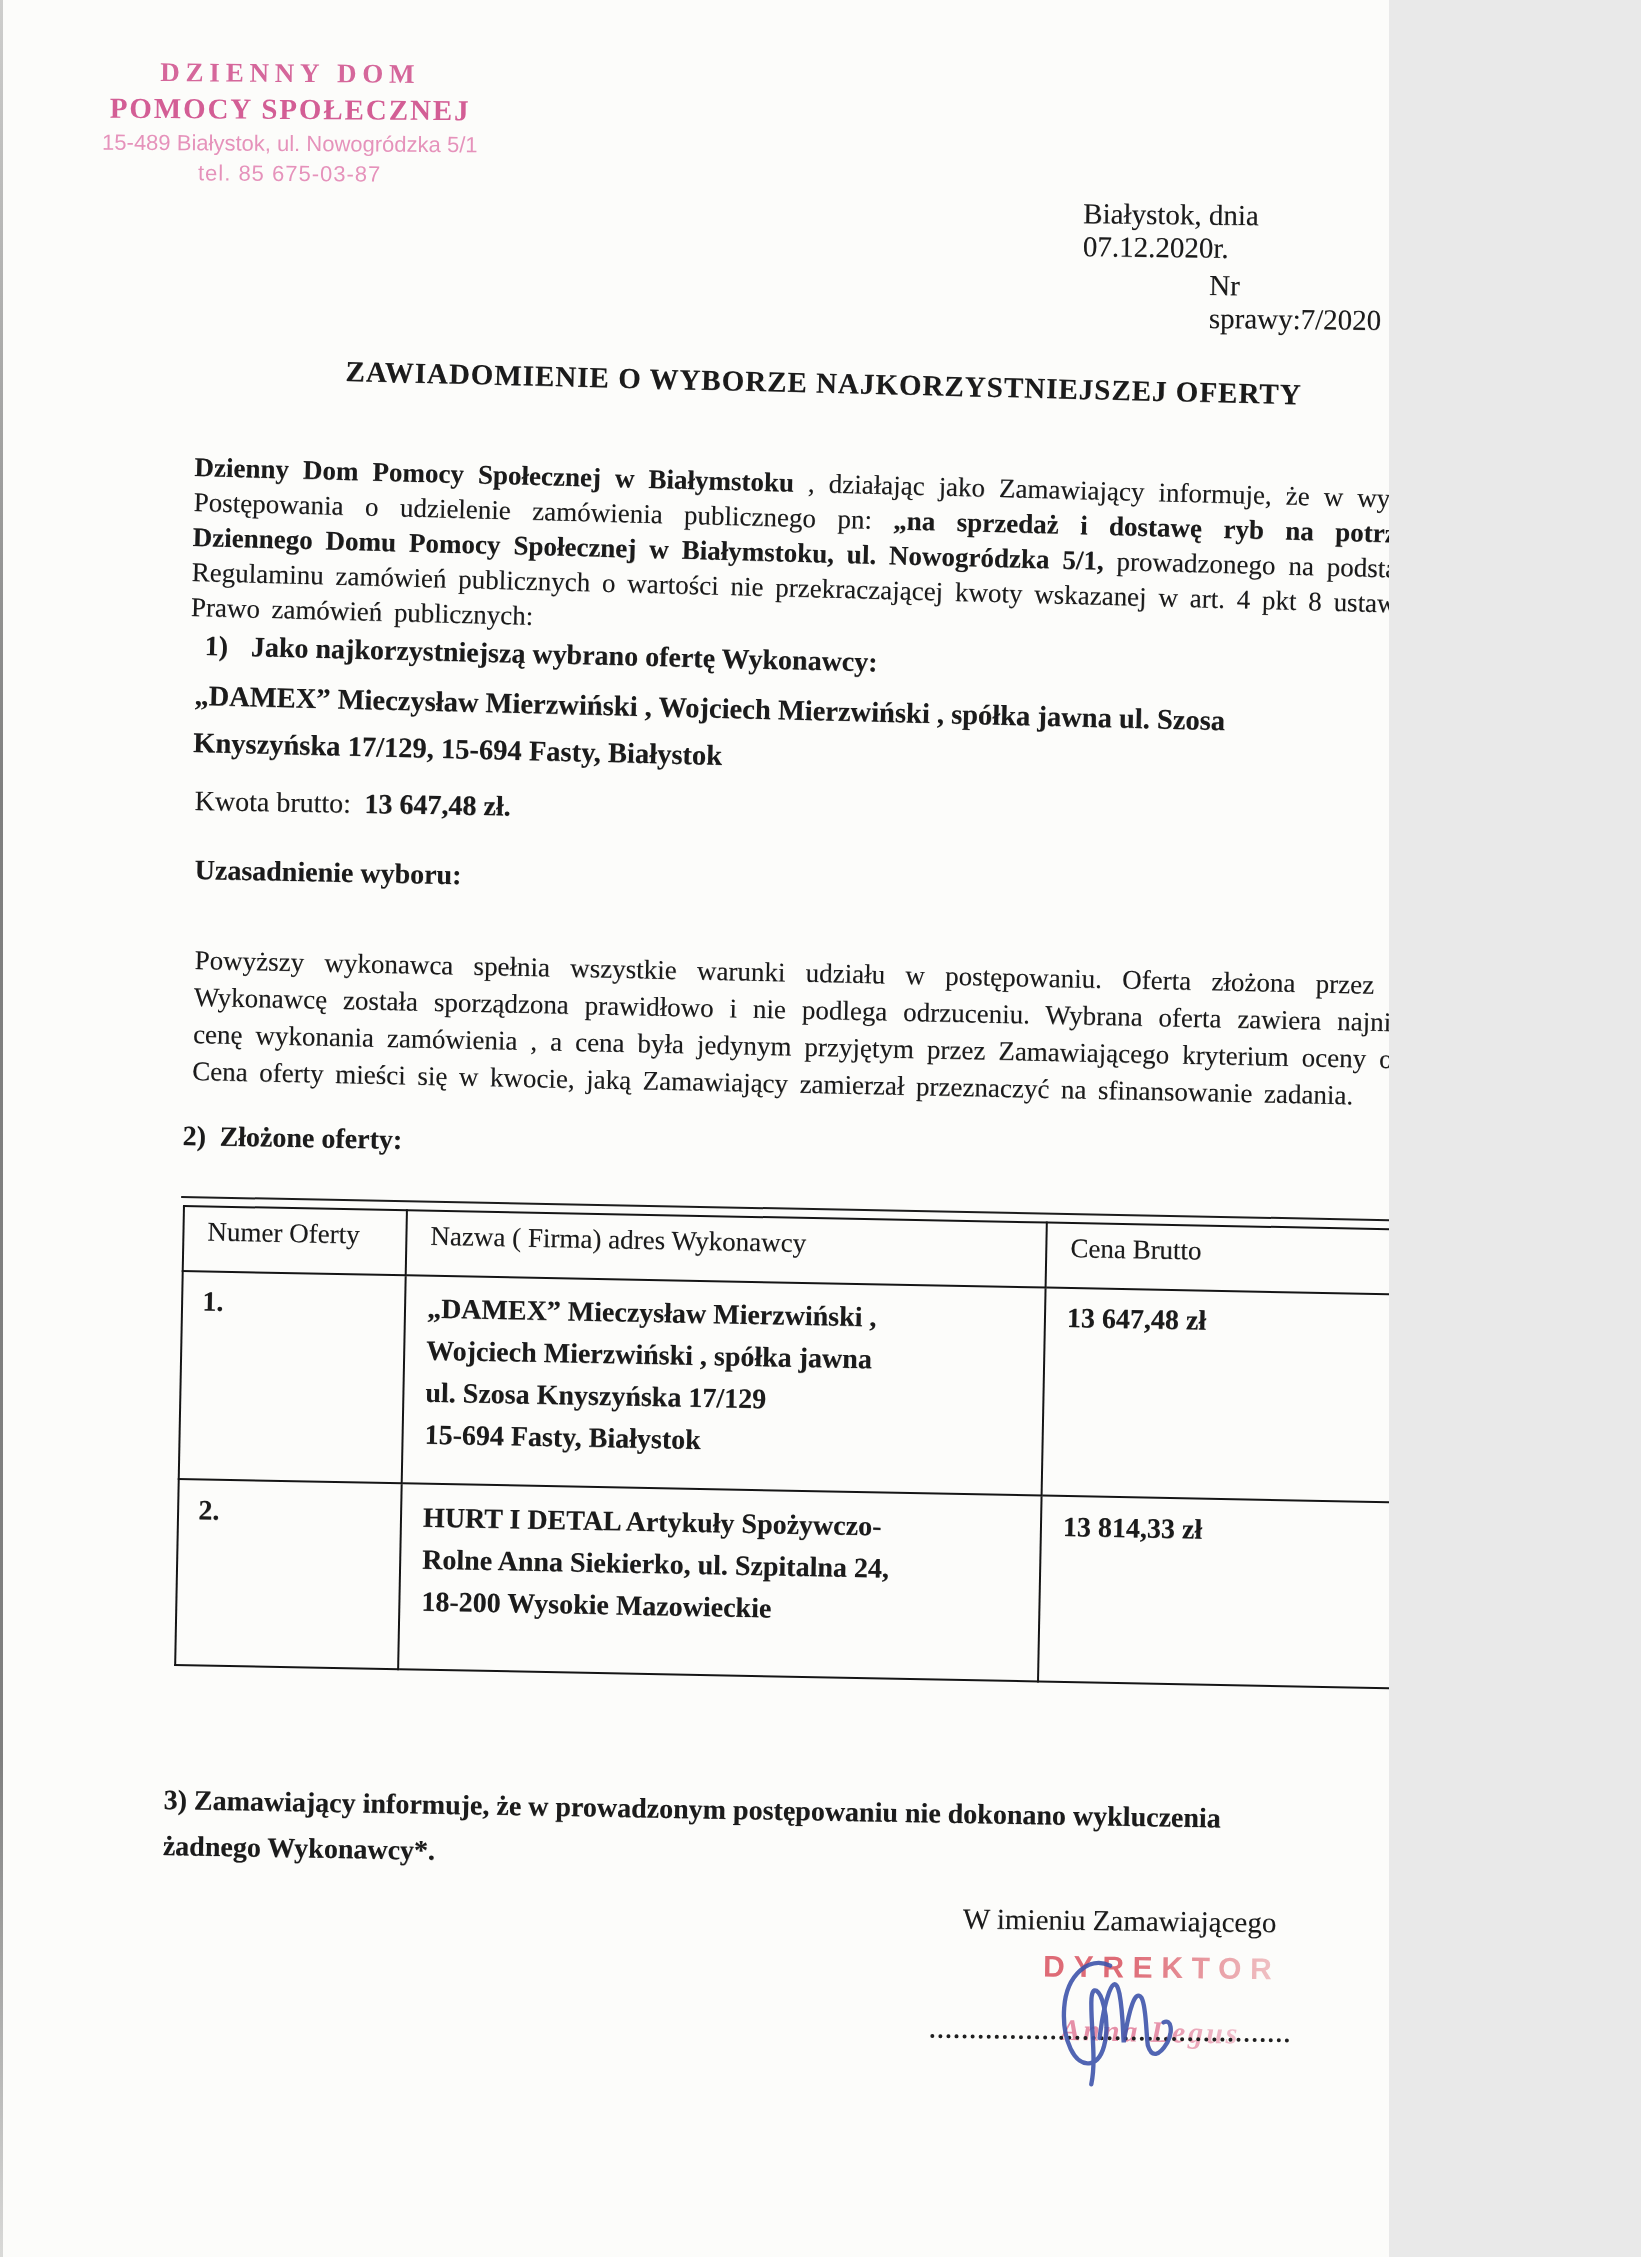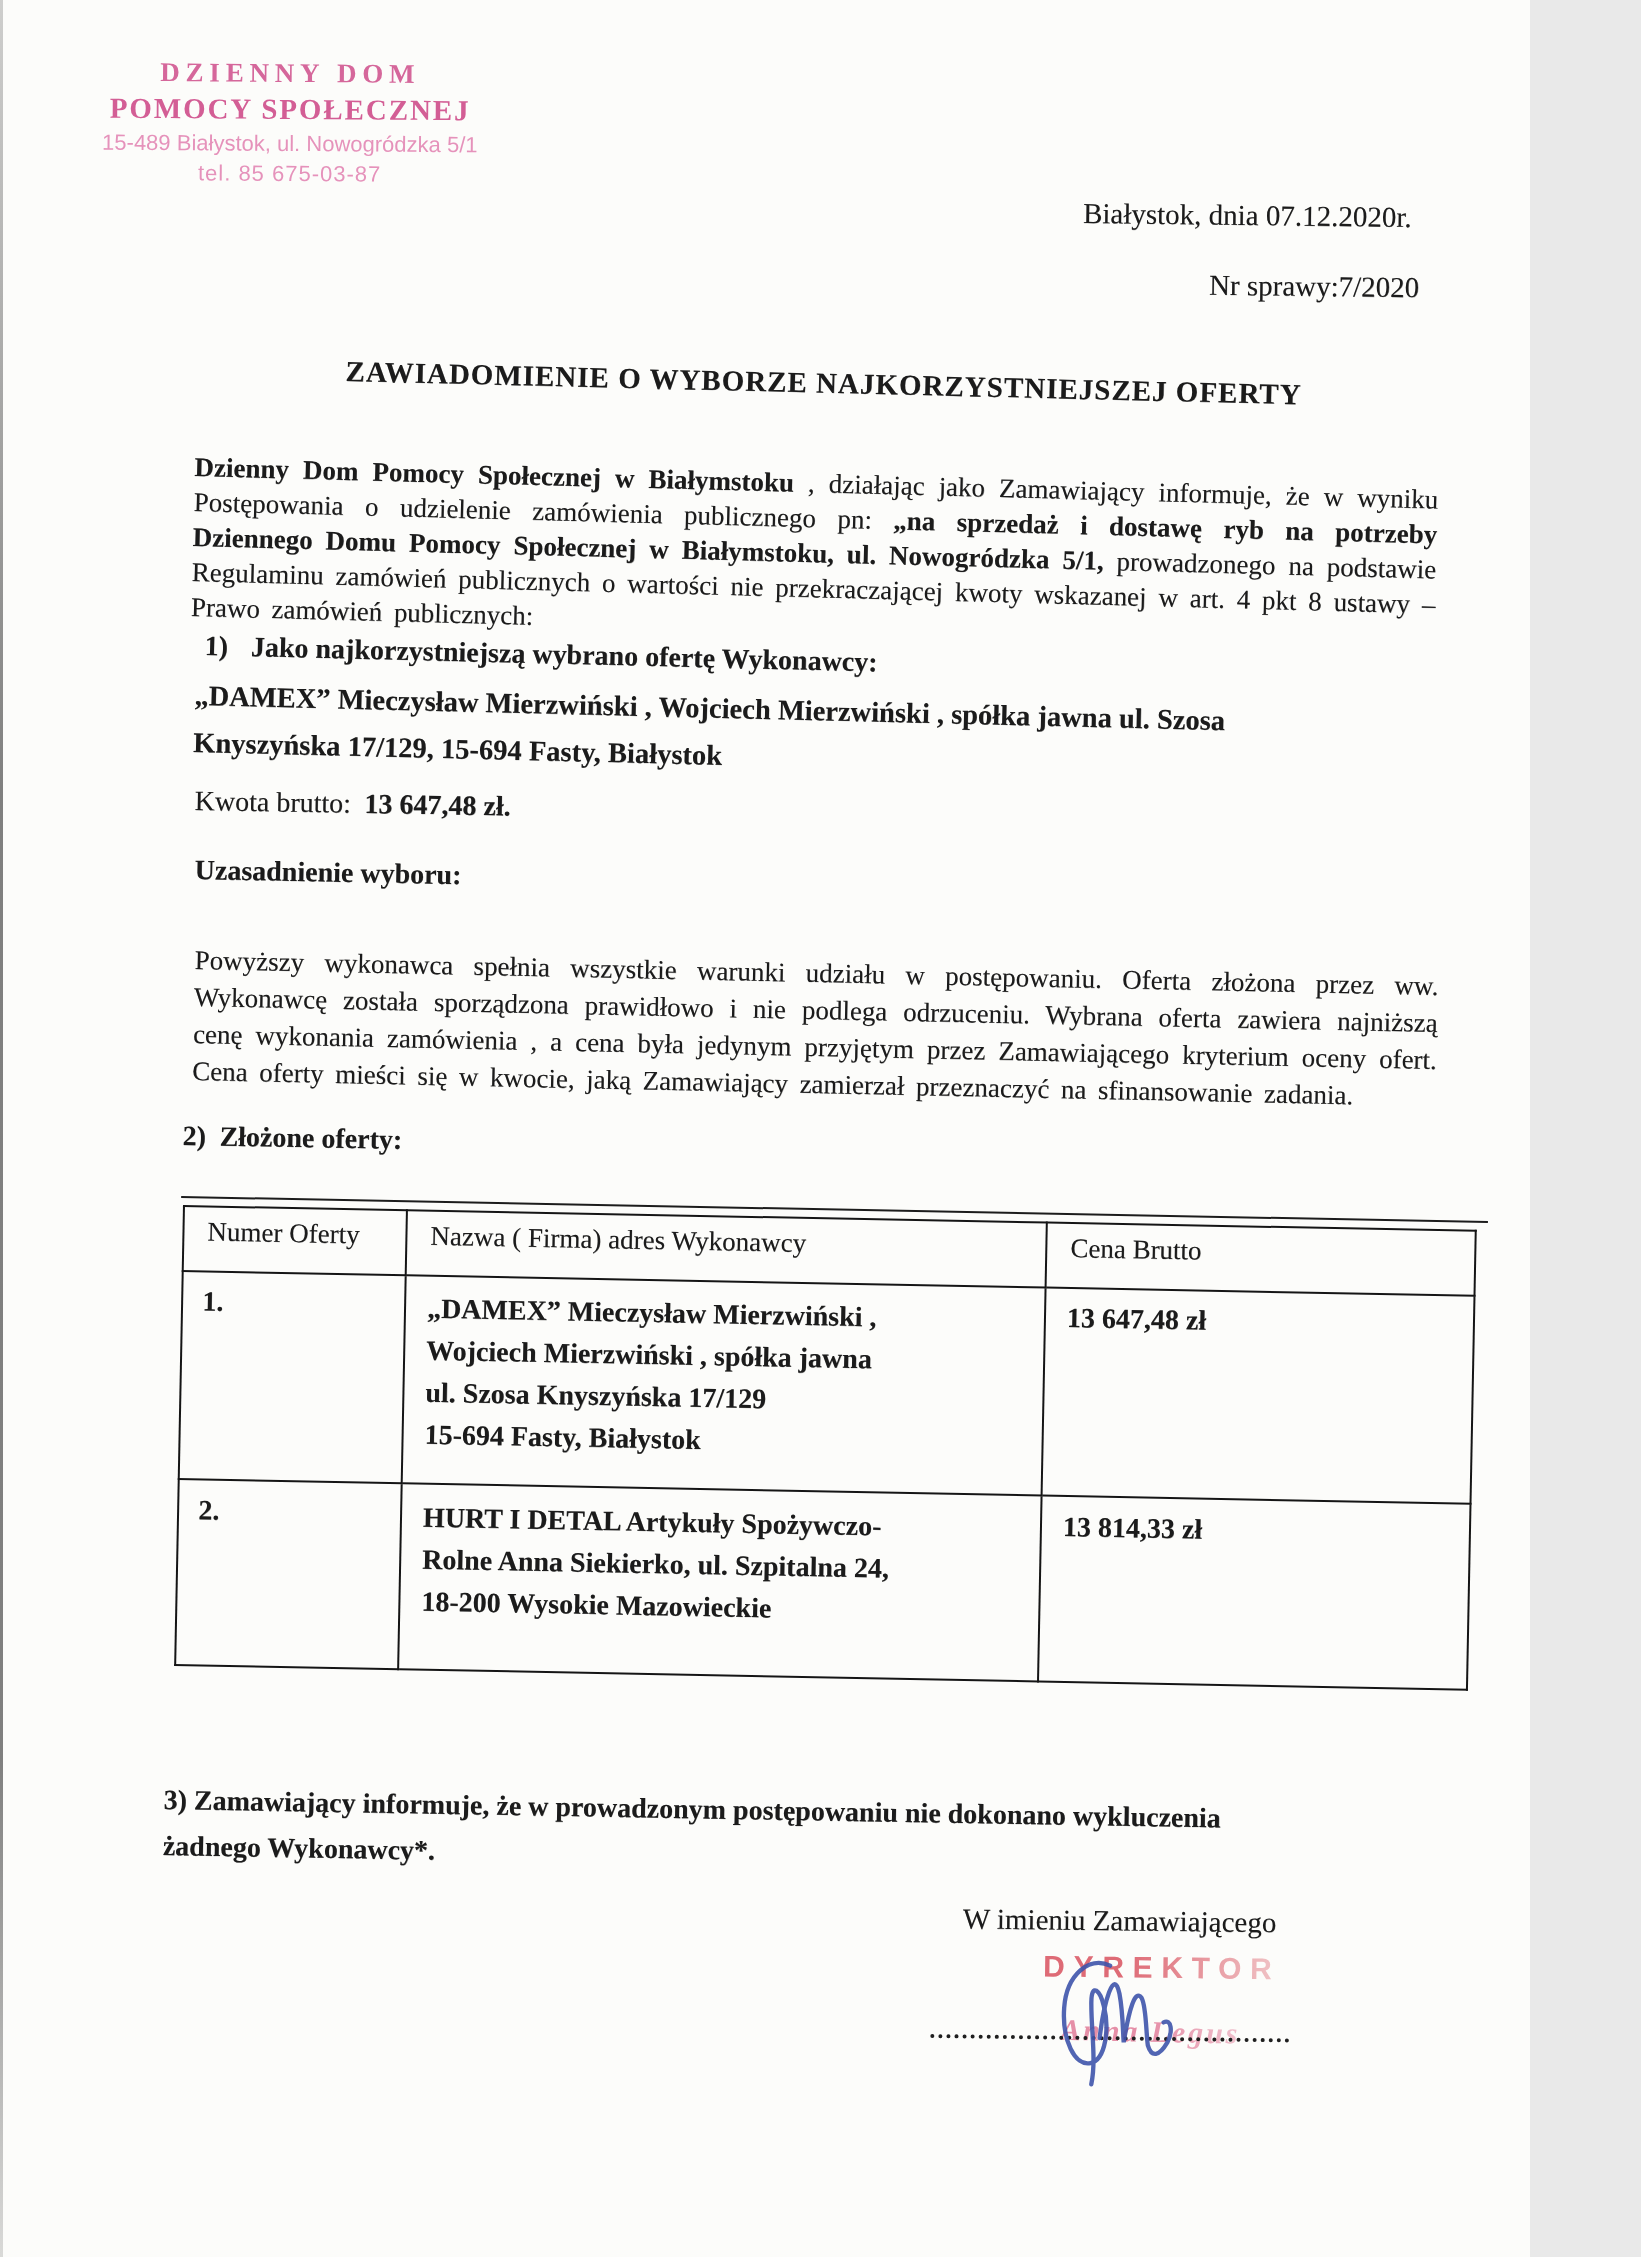--- a/index.html
+++ b/index.html
@@ -1,18 +1,18 @@
 <!DOCTYPE html>
 <html lang="pl"><head>
 <meta charset="utf-8">
 <style>
   html,body{margin:0;padding:0;background:#e9e9e9;}
   .page{
     position:relative;
-    width:1530px;height:2257px;
+    width:1389px;height:2257px;
     background:#fcfcfa;
     overflow:hidden;
     font-family:"Liberation Serif","DejaVu Serif",serif;
     color:#1b1b1b;
   }
   .ink{text-shadow:0.3px 0.3px 0.6px rgba(25,25,25,0.4);}
   .abs{position:absolute;}
 
   
   .left-edge{left:0;top:0;width:2.9px;height:100%;

